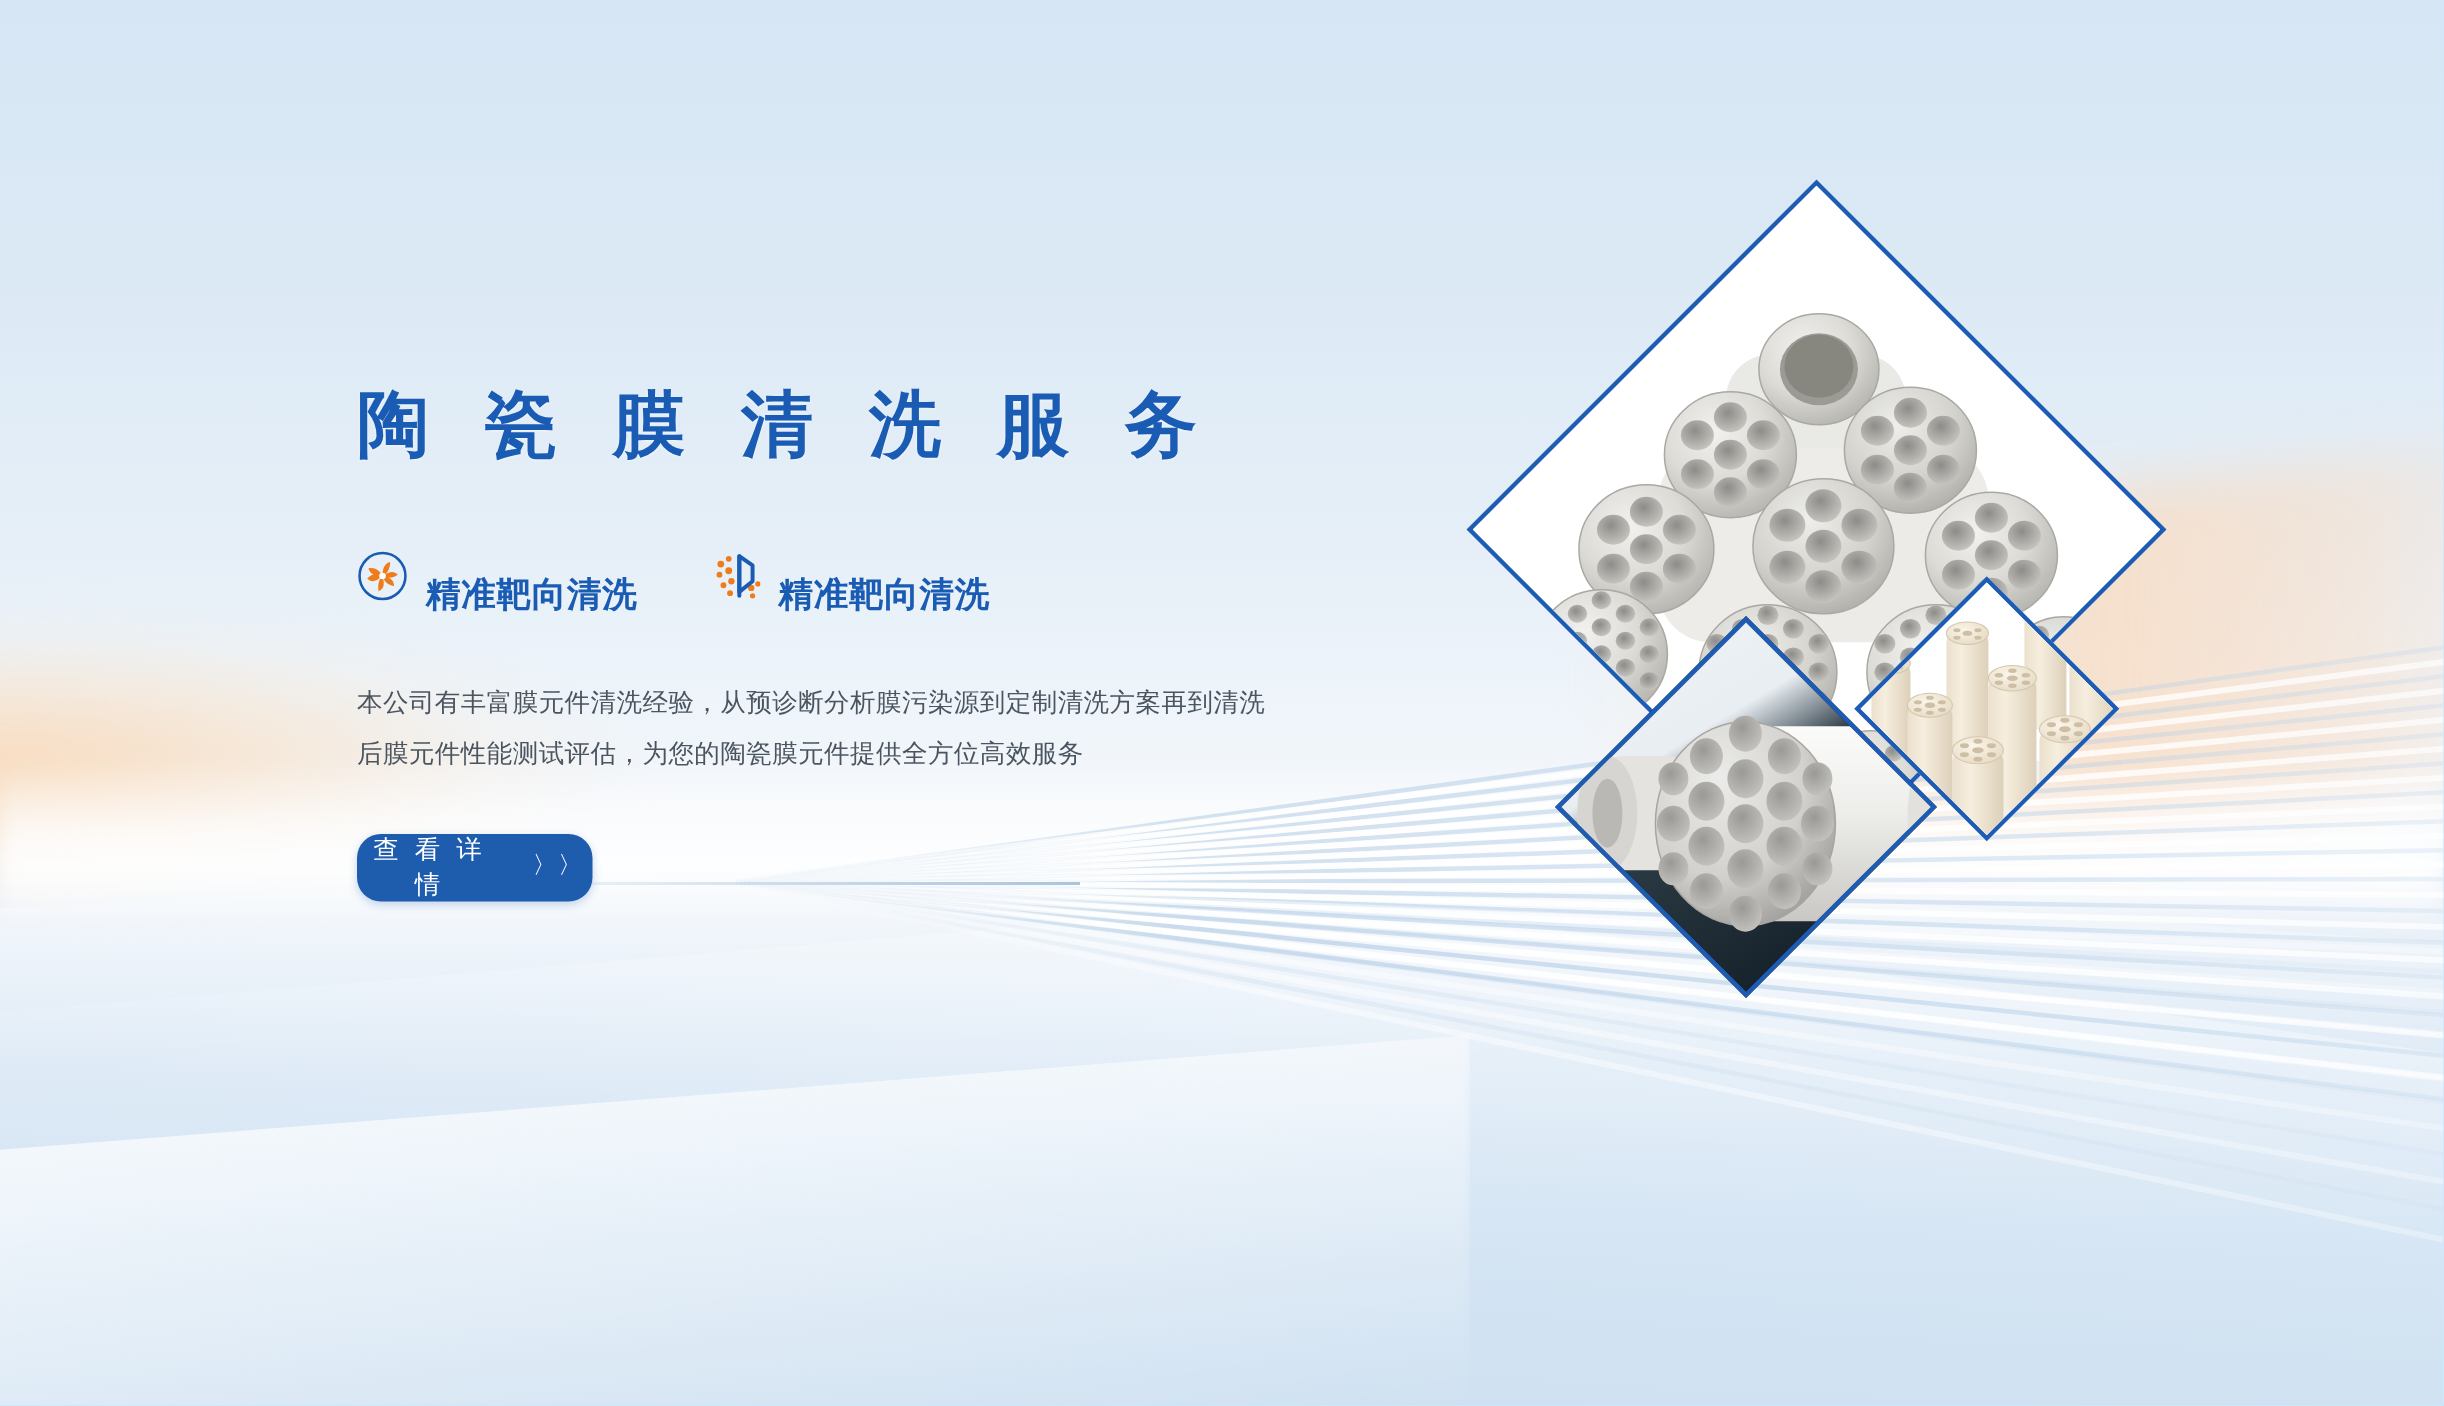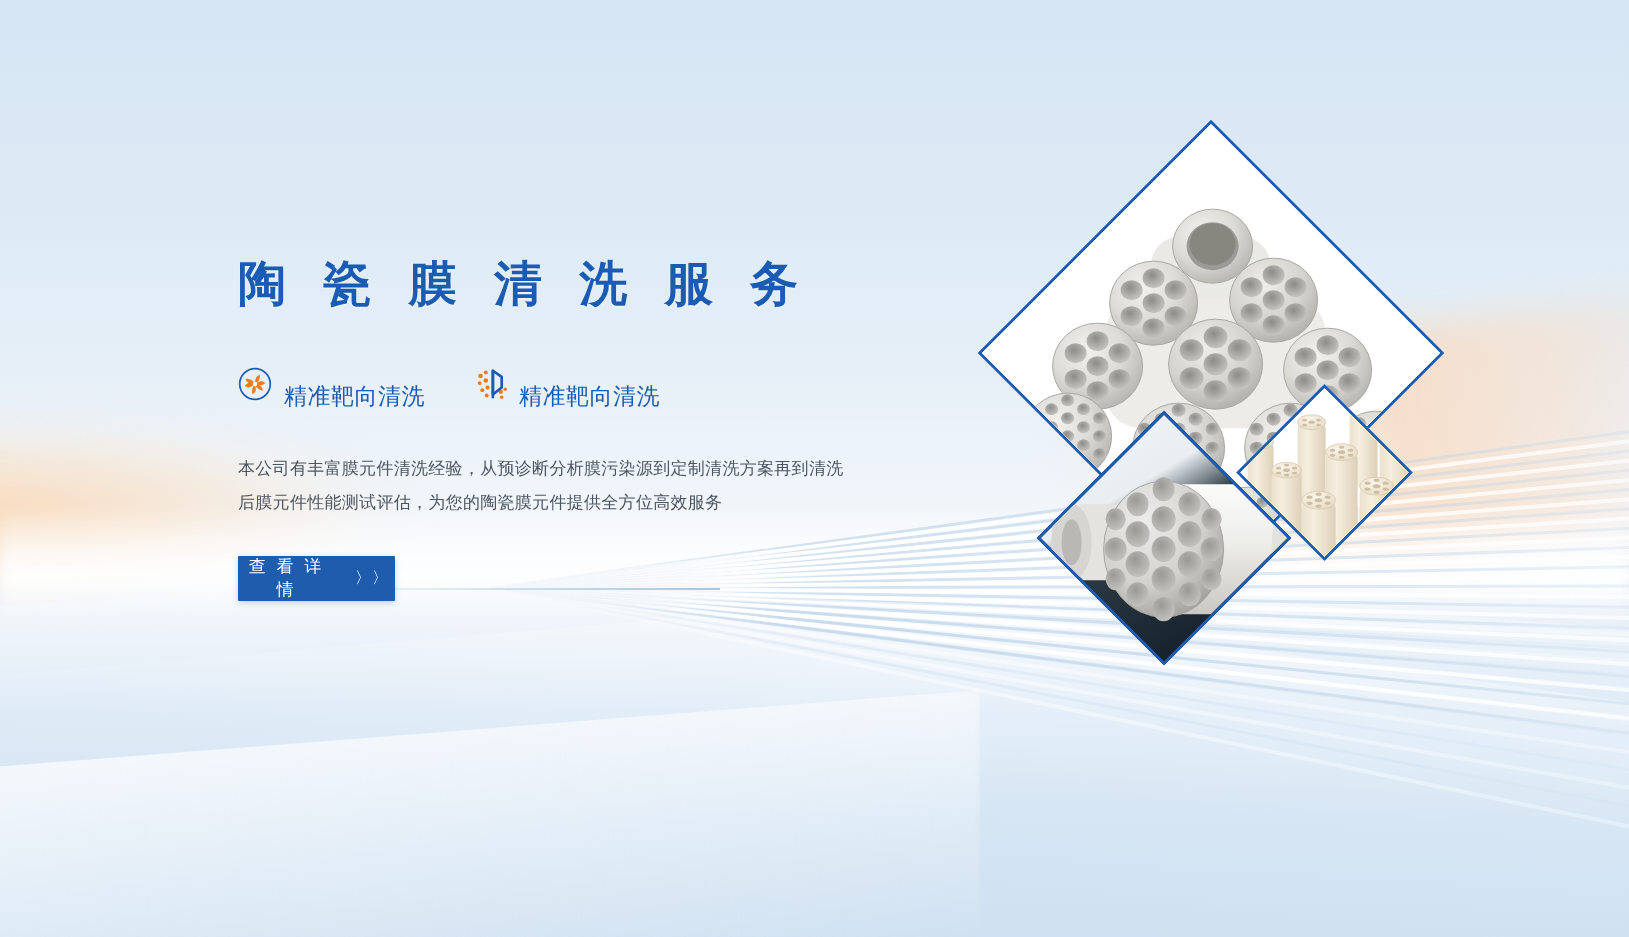--- a/index.html
+++ b/index.html
@@ -150,21 +150,21 @@
     margin-top: 44px;
     gap: 52px;
   }
   .feature {
     display: flex;
     align-items: center;
     gap: 12px;
   }
   .feature-label {
     font-size: 23px;
-    font-weight: 400;
+    font-weight: 700;
     color: #1a5cb4;
     letter-spacing: 0.5px;
     white-space: nowrap;
     margin-top: 24px;
   }
   .feat-icon { width: 34px; height: 34px; display:block; flex: 0 0 auto; }
   .feat-icon-2 { width: 30px; height: 32px; display:block; flex: 0 0 auto; }
 
   .desc {
     margin-top: 40px;
@@ -178,21 +178,21 @@
 
   .cta {
     margin-top: 36px;
     display: inline-flex;
     align-items: center;
     justify-content: center;
     gap: 26px;
     width: 157px;
     height: 45px;
     background: #1e5cae;
-    border-radius: 1px;
+    border-radius: 16px;
     border: none;
     cursor: pointer;
     box-shadow: 0 2px 6px rgba(26,92,180,0.25);
   }
   .cta-label {
     color: #ffffff;
     font-size: 17px;
     letter-spacing: 3px;
     font-weight: 400;
   }

